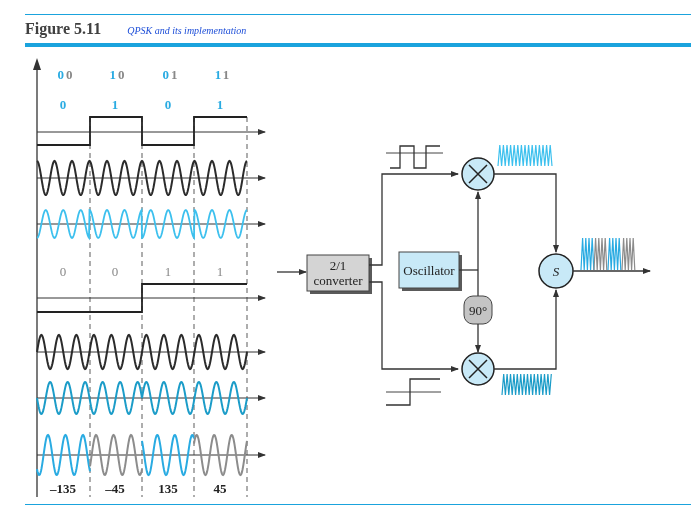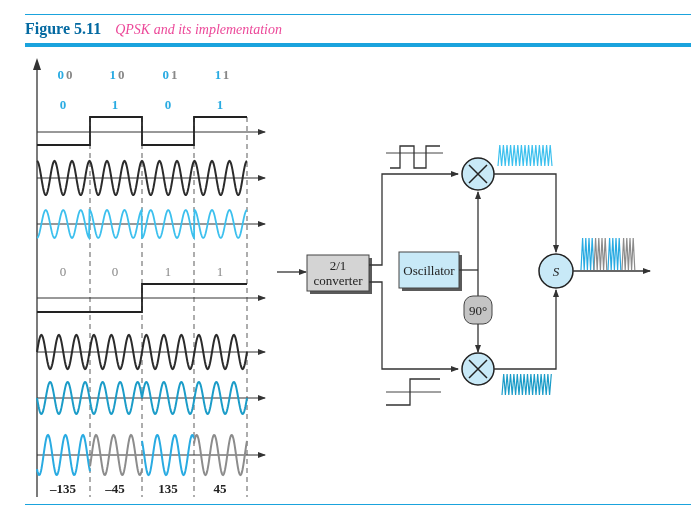--- a/index.html
+++ b/index.html
@@ -1,21 +1,21 @@
 <!DOCTYPE html>
 <html><head>
   <meta charset="utf-8">
   <style>
     html, body { margin: 0; padding: 0; background: #ffffff; }
     body { width: 700px; height: 520px; position: relative; overflow: hidden;
            font-family: "Liberation Serif", "DejaVu Serif", serif; }
     .top-rule { position: absolute; left: 25px; top: 14px; width: 666px; height: 1px; background: #1aa3dd; }
     .caption { position: absolute; left: 25px; top: 20px; white-space: nowrap; }
-    .caption .fig-num { color: #0369a1; font-weight: bold; font-size: 16px; }
-    .caption .fig-title { color: #ec4899; font-style: italic; font-size: 14px; margin-left: 10px; }
+    .caption .fig-num { color: #404040; font-weight: bold; font-size: 16px; }
+    .caption .fig-title { color: #1d4ed8; font-style: italic; font-size: 10px; margin-left: 22px; }
     .thick-rule { position: absolute; left: 25px; top: 43px; width: 666px; height: 4px; background: #1aa3dd; }
     .bottom-rule { position: absolute; left: 25px; top: 504px; width: 666px; height: 1px; background: #1aa3dd; }
     svg#diagram { position: absolute; left: 0; top: 0; }
     .lbl-bold { font-family: "Liberation Serif", serif; font-weight: bold; font-size: 13px; }
     .lbl { font-family: "Liberation Serif", serif; font-size: 13px; }
   </style>
 </head>
 <body>
 
 <div class="top-rule"></div>

